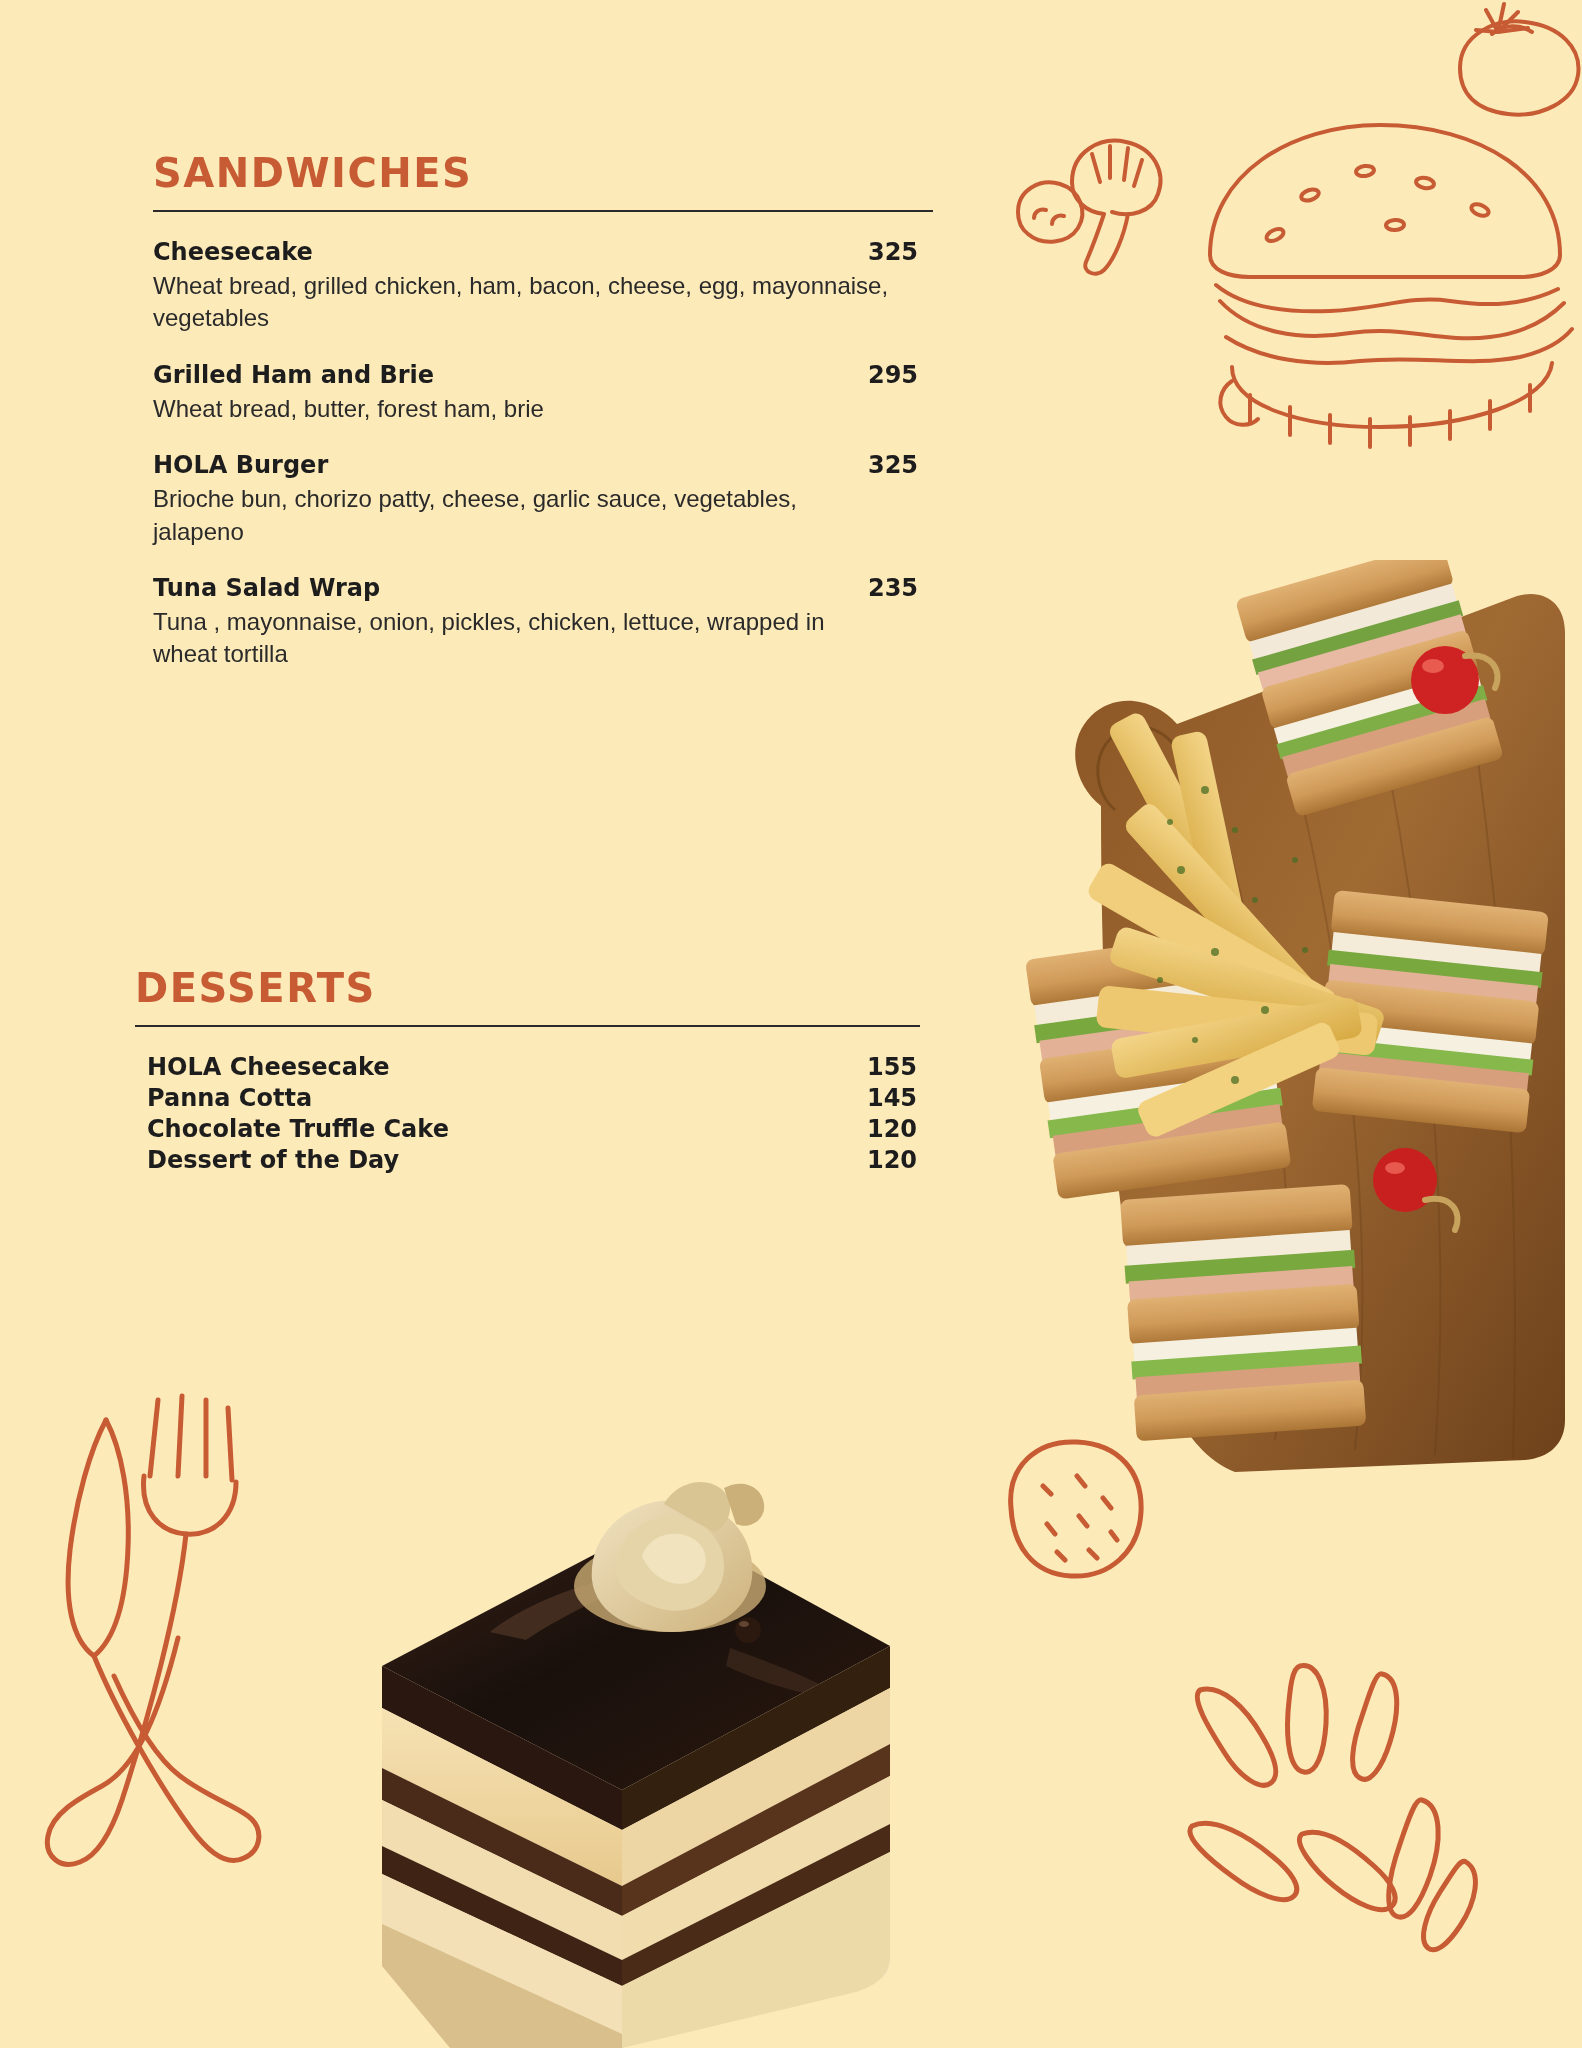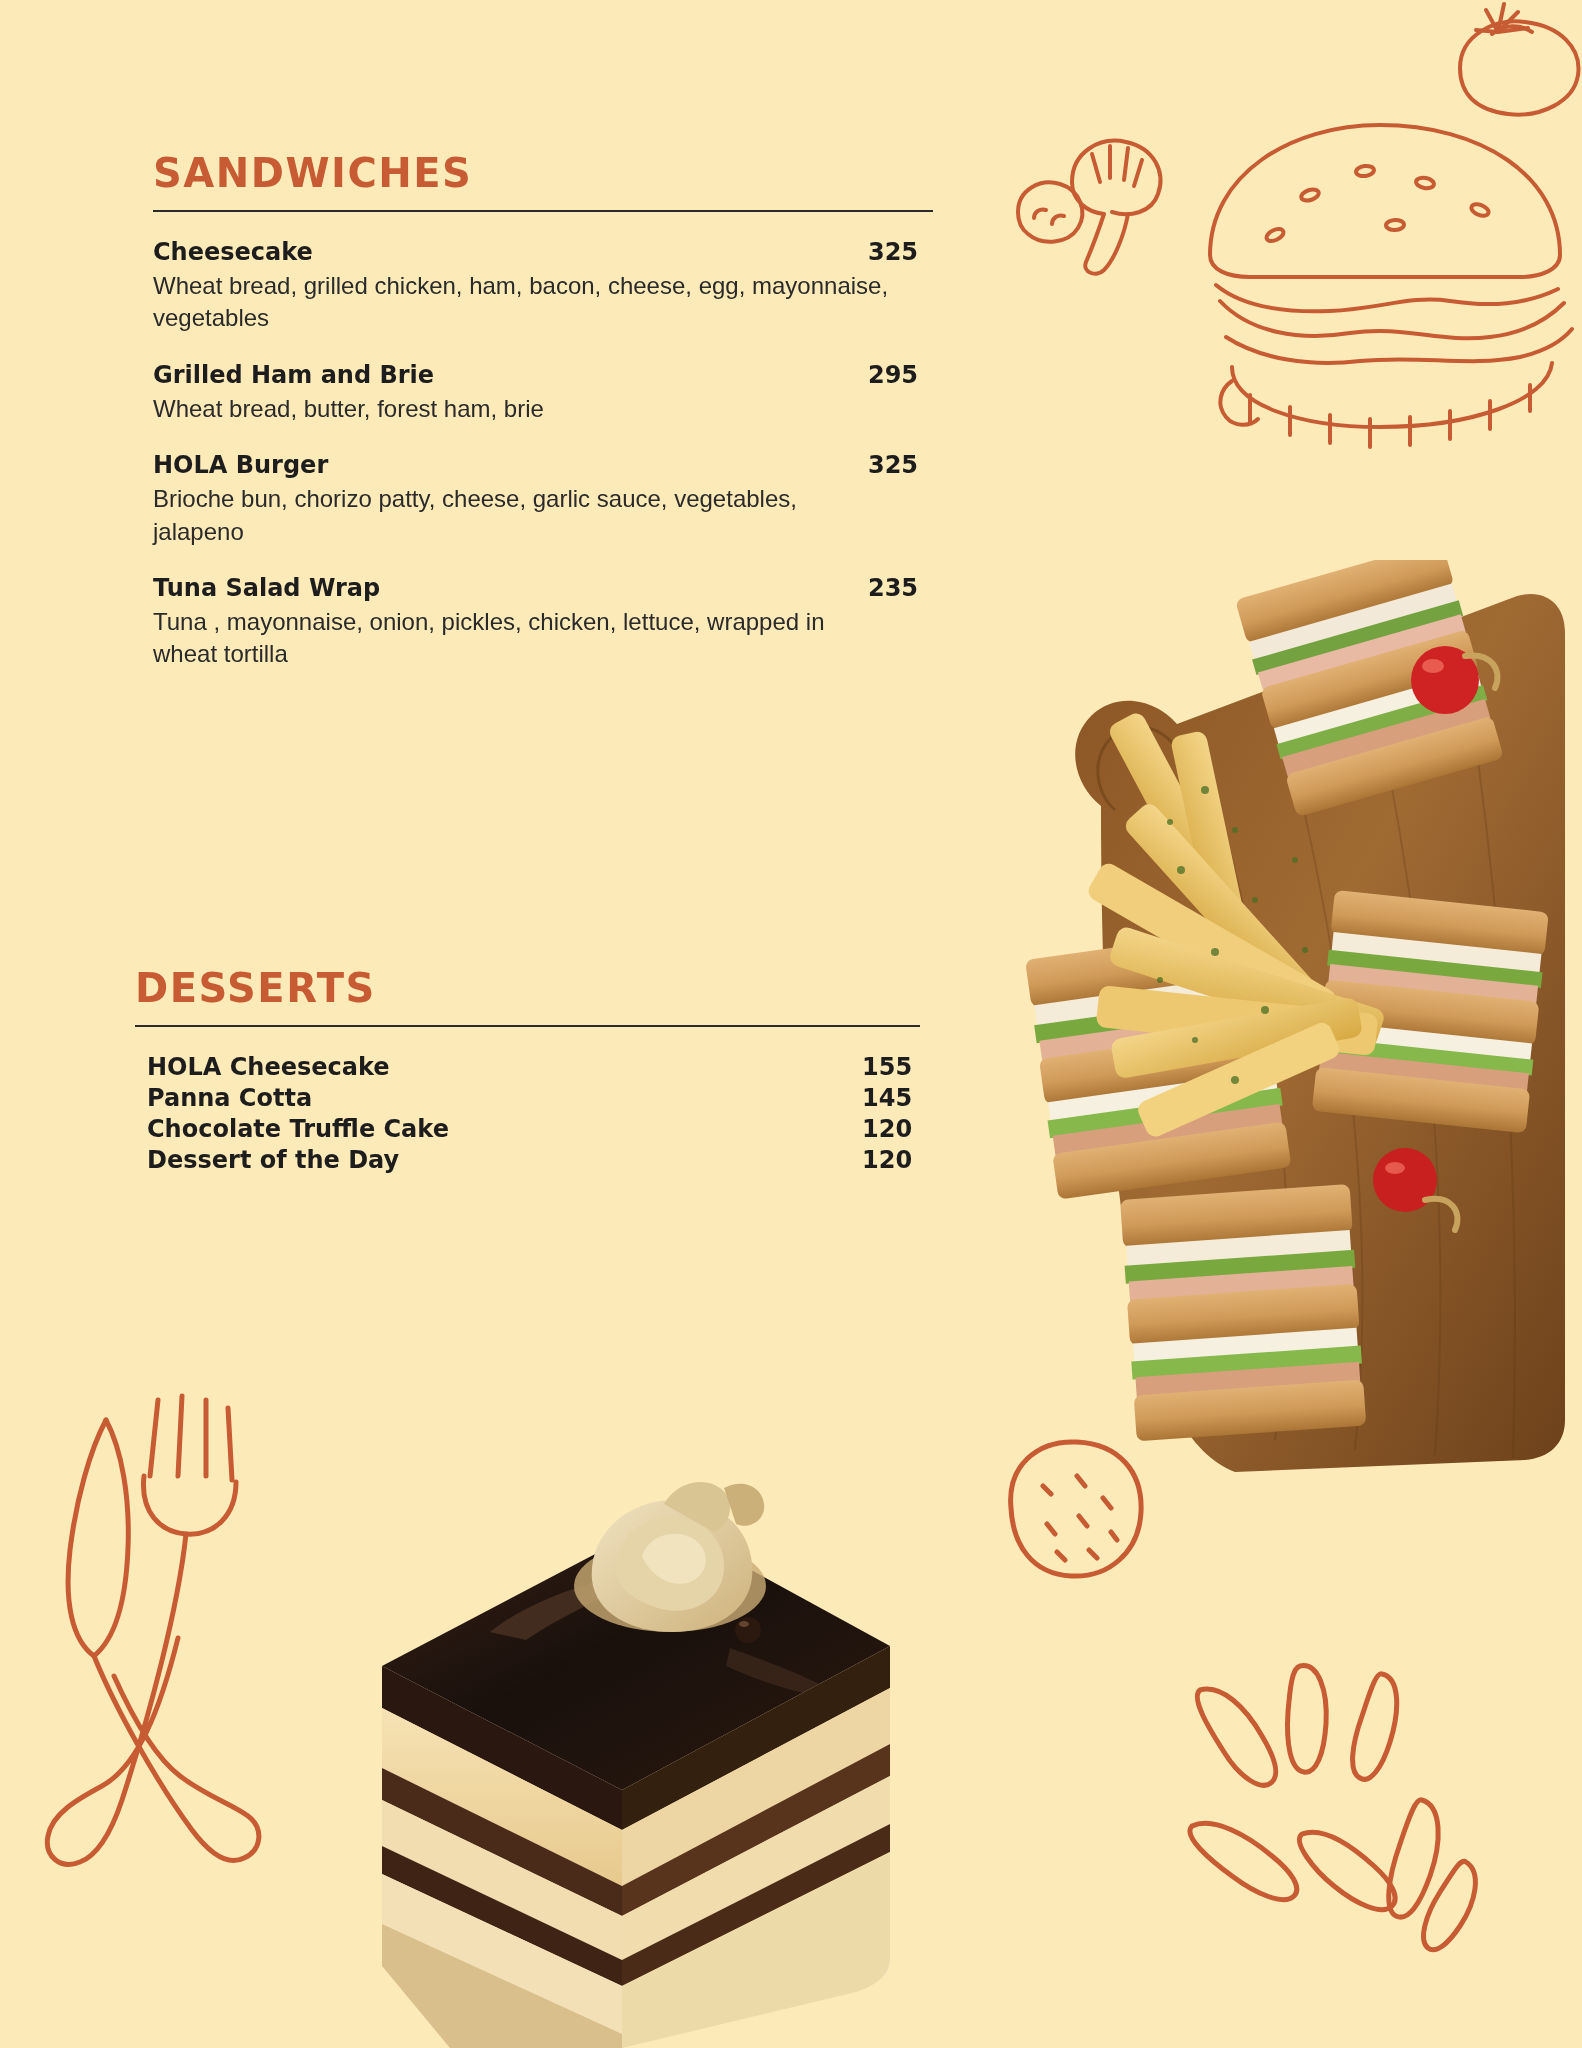--- a/index.html
+++ b/index.html
@@ -144,21 +144,21 @@
     white-space: nowrap;
   }
   .dessert-gap {
     flex: 1 1 auto;
   }
   .dessert-price {
     font-size: 24px;
     font-weight: bold;
     color: #1d1d1d;
     font-family: "DejaVu Sans", sans-serif;
-    text-align: left;
+    text-align: center;
     min-width: 60px;
   }
 </style>
 </head>
 <body>
 
 <div class="page">
 
   <svg class="doodle" style="left:1400px; top:-10px;" width="190" height="130" viewBox="0 0 190 130" fill="none">
     <g stroke="#c75b33" stroke-width="4" stroke-linecap="round" stroke-linejoin="round" fill="none">

